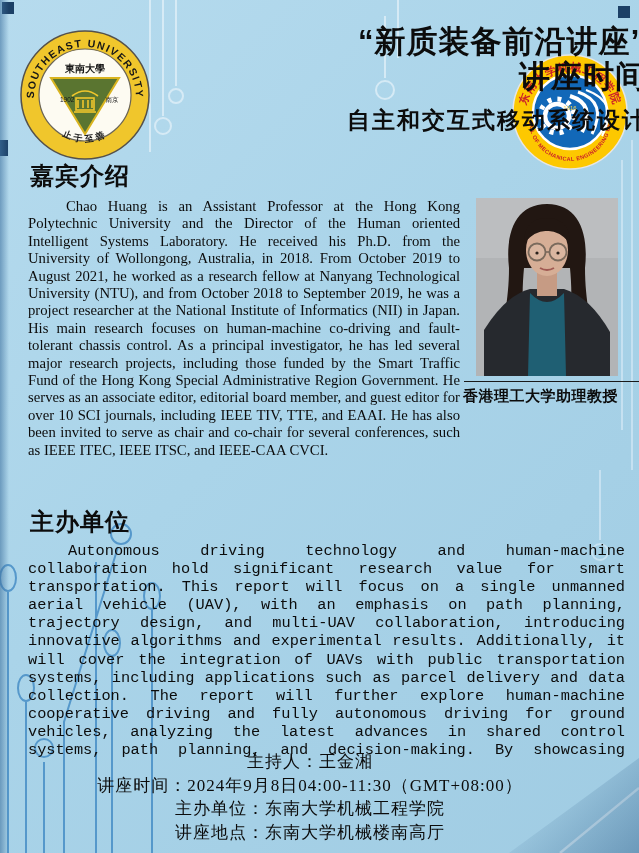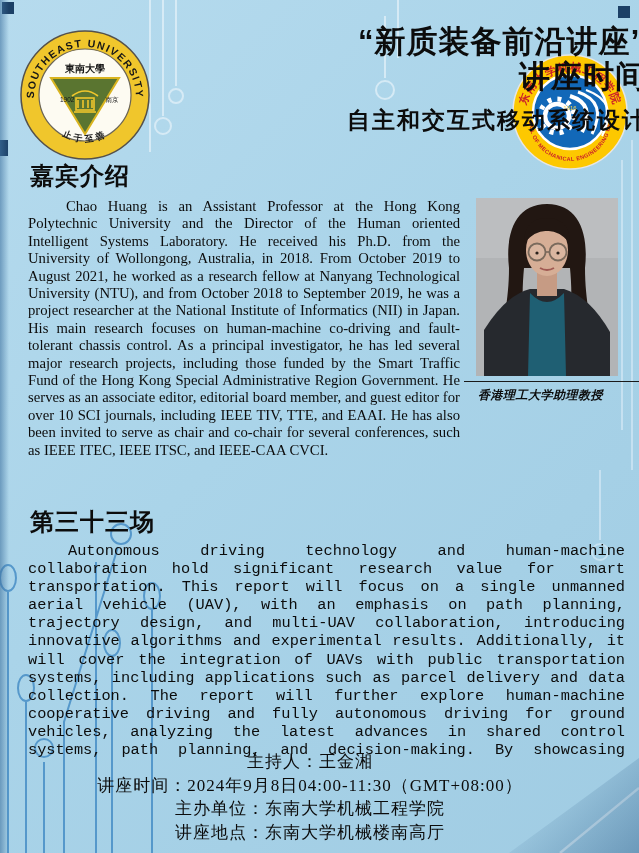--- a/index.html
+++ b/index.html
@@ -25,21 +25,21 @@
   .sec-abstract{top:506px;}
   h2.sec-head{margin:0 0 4px 2px;font-size:24px;font-weight:bold;letter-spacing:1px;}
   .guest-row{display:flex;align-items:flex-start;}
   .bio{width:432px;margin:2px 0 0 0;font-family:"Liberation Serif",serif;
     font-size:14.7px;line-height:17.4px;text-align:justify;text-indent:38px;
     max-height:318px;overflow:hidden;}
   .photo-col{width:157px;margin-left:8px;text-align:center;position:relative;}
   .photo-frame{display:block;margin:2px auto 0 auto;}
   .guest-name{margin-top:10px;font-size:17px;font-weight:bold;letter-spacing:2px;}
   .name-rule{height:0;border-bottom:1.5px solid #1a1a1a;margin:5px 0 5px -4px;margin-right:-14px;}
-  .guest-aff{font-size:12px;font-weight:bold;white-space:nowrap;letter-spacing:0.5px;margin-left:-12px;font-style:italic;}
+  .guest-aff{font-size:15px;font-weight:bold;white-space:nowrap;letter-spacing:0.5px;margin-left:-12px;}
   .abstract-text{margin:4px 0 0 0;font-family:Liberation Mono, monospace;
     font-size:15.3px;line-height:18.1px;text-align:justify;text-indent:40px;
     max-height:216px;overflow:hidden;}
   .footer{position:absolute;left:0;top:750px;width:620px;text-align:center;
     font-family:"Liberation Serif",serif;font-size:17px;line-height:23.5px;
     letter-spacing:1px;}
   .footer div{white-space:nowrap;}
 </style>
 </head>
 <body>
@@ -167,21 +167,21 @@
             <path d="M64,70 Q71,74 78,70" stroke="#a05a52" stroke-width="2" fill="none"></path>
           </g>
         </svg>
         <div class="name-rule"></div>
         <div class="guest-aff">香港理工大学助理教授</div>
       </aside>
     </div>
   </section>
 
   <section class="section sec-abstract">
-    <h2 class="sec-head">第三十三场</h2>
+    <h2 class="sec-head">主办单位</h2>
     <p class="abstract-text">Autonomous driving technology and human-machine collaboration hold significant research value for smart transportation. This report will focus on a single unmanned aerial vehicle (UAV), with an emphasis on path planning, trajectory design, and multi-UAV collaboration, introducing innovative algorithms and experimental results. Additionally, it will cover the integration of UAVs with public transportation systems, including applications such as parcel delivery and data collection. The report will further explore human-machine cooperative driving and fully autonomous driving for ground vehicles, analyzing the latest advances in shared control systems, path planning, and decision-making. By showcasing cutting-edge research on UAVs and intelligent transportation systems, this report aims to provide innovative ideas for the future of transportation, enhancing user experience and productivity.</p>
   </section>
 
   <footer class="footer">
     <div>主持人：王金湘</div>
     <div>讲座时间：2024年9月8日04:00-11:30（GMT+08:00）</div>
     <div>主办单位：东南大学机械工程学院</div>
     <div>讲座地点：东南大学机械楼南高厅</div>
   </footer>
 

